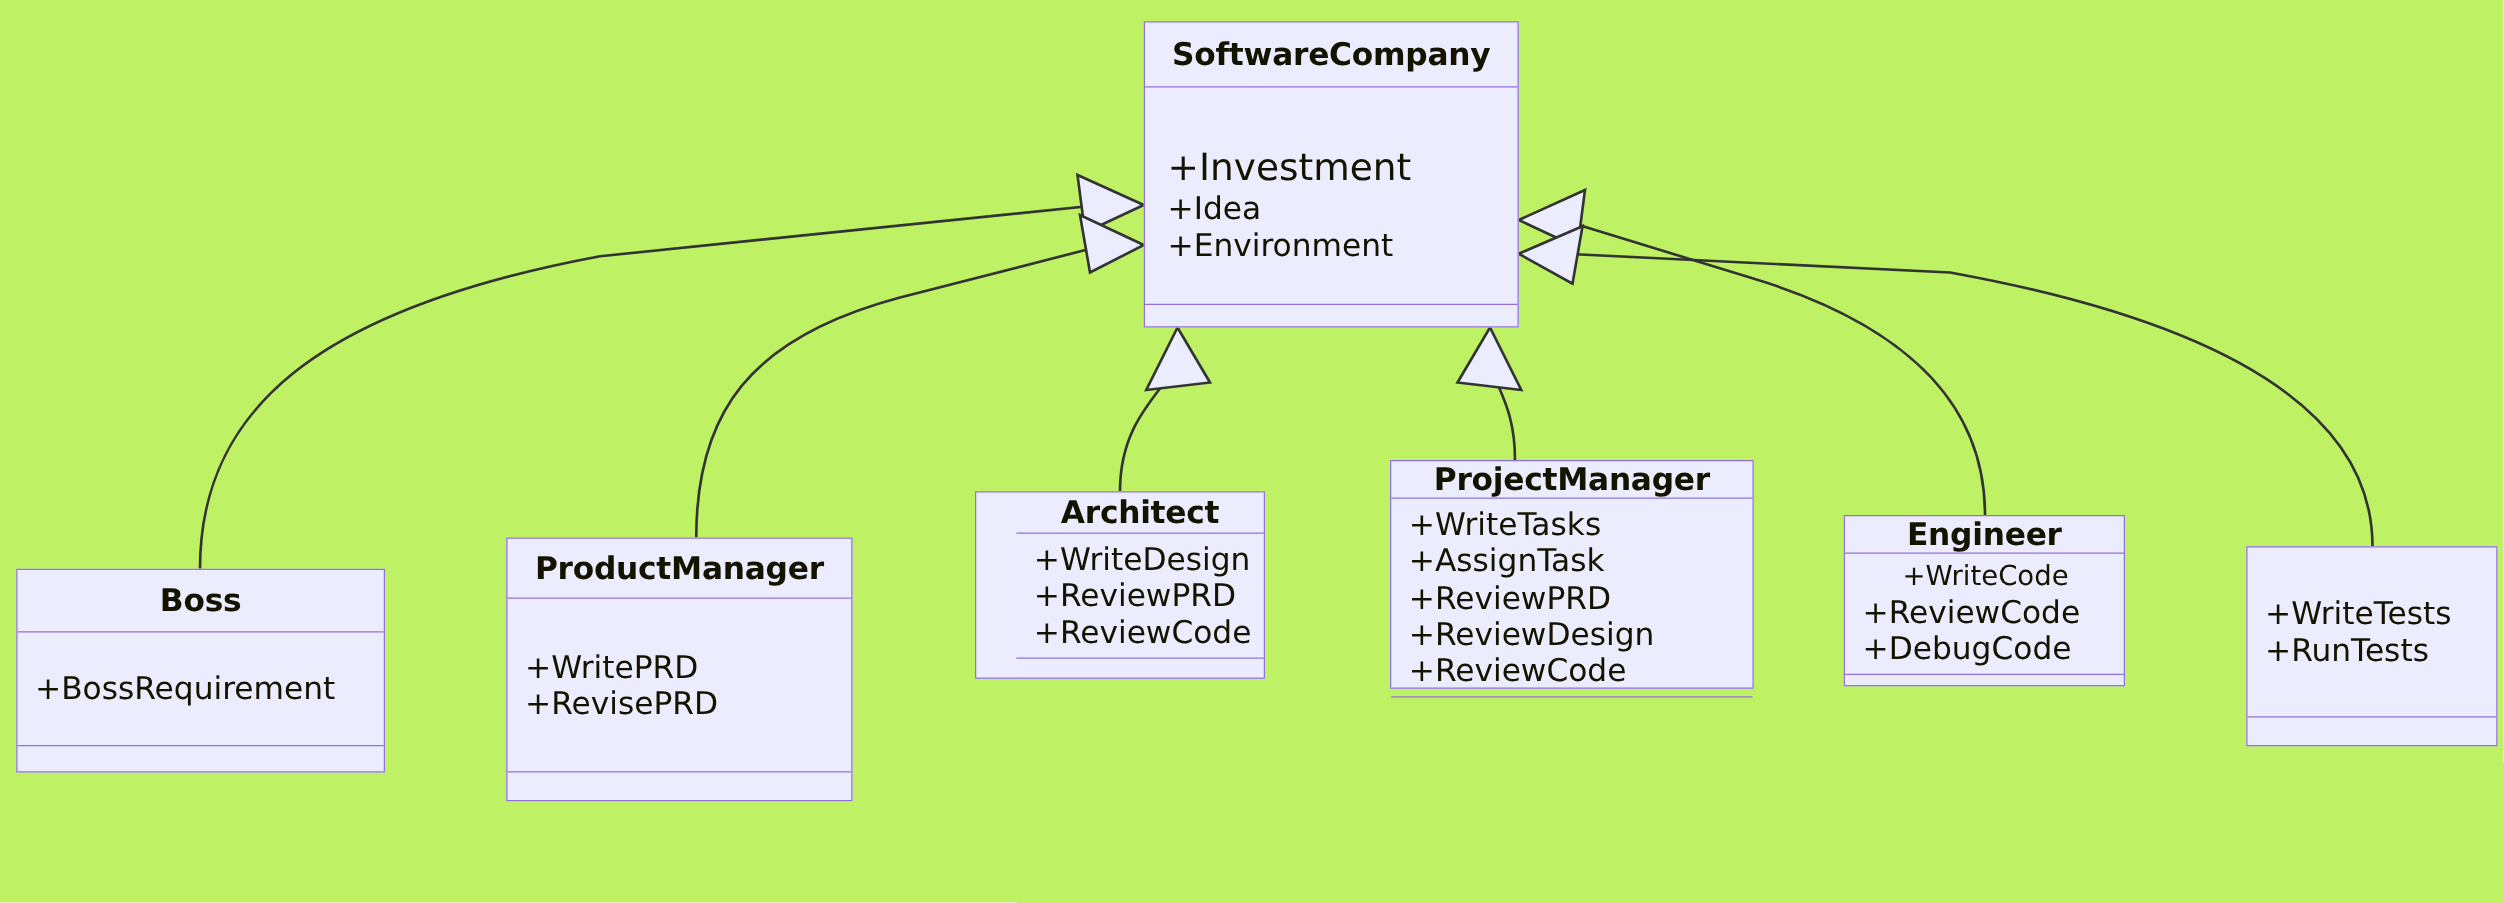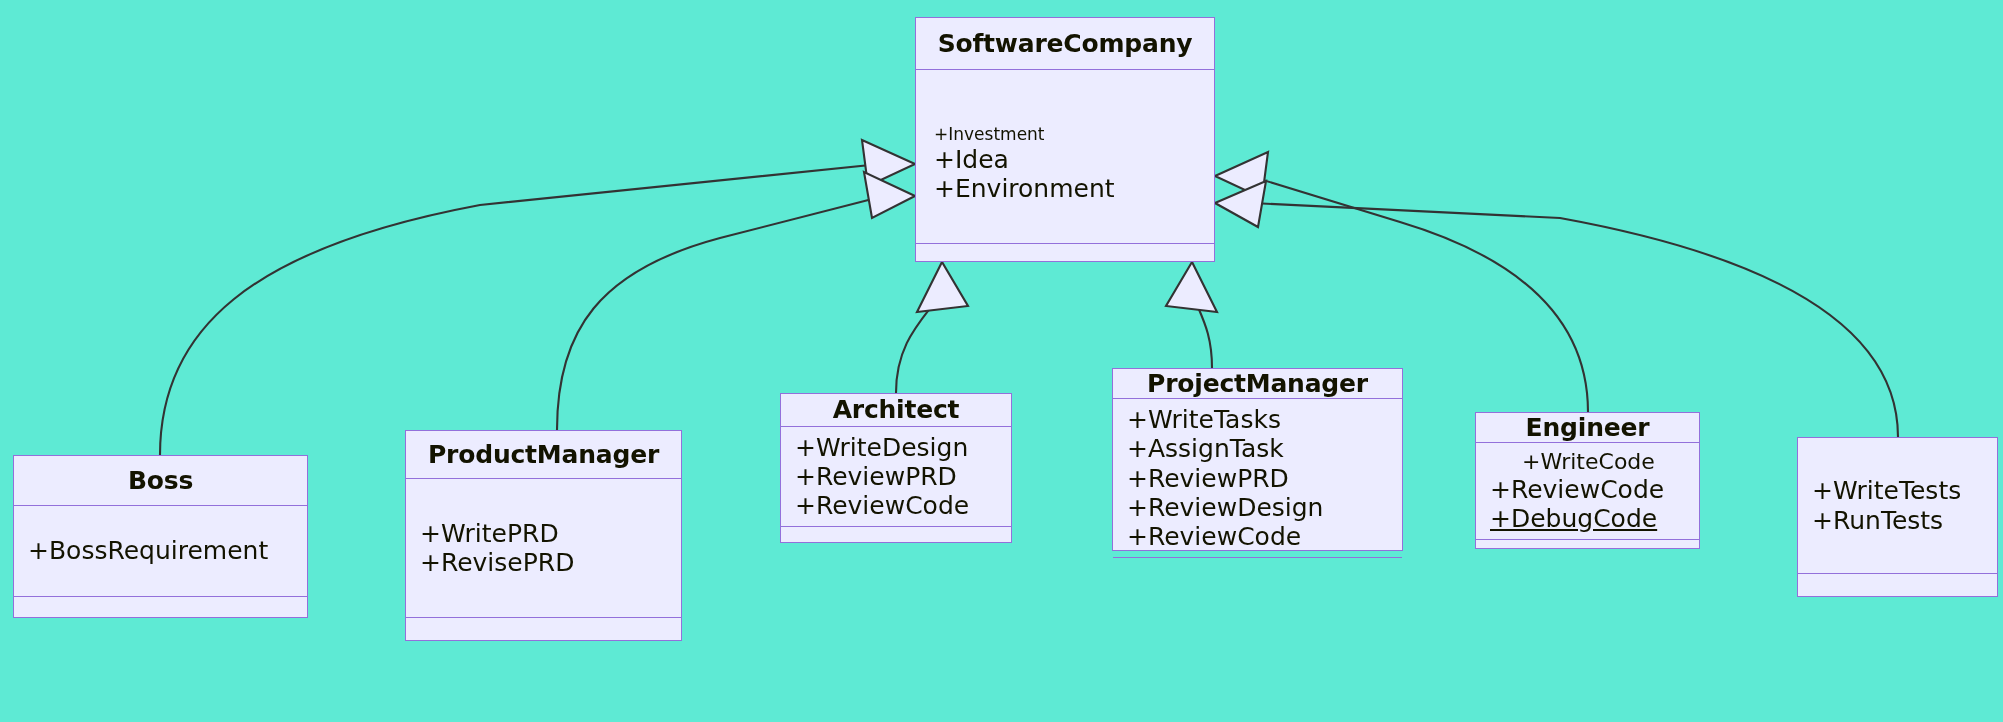--- a/index.html
+++ b/index.html
@@ -7,21 +7,21 @@
     padding: 0;
     background: #ffffff;
   }
   body {
     font-family: "DejaVu Sans", "Liberation Sans", sans-serif;
   }
   #diagram-canvas {
     position: relative;
     width: 2003px;
     height: 722px;
-    background: #5eead4;
+    background: #bef264;
     overflow: hidden;
   }
   #edge-layer {
     position: absolute;
     left: 0;
     top: 0;
     width: 2003px;
     height: 722px;
     pointer-events: none;
   }
@@ -84,21 +84,21 @@
     <polygon points="915,196 864,172 872,218" fill="#ececff" stroke="#333333" stroke-width="2.1" stroke-linejoin="miter"></polygon>
     <polygon points="942,262 917,312 968,306" fill="#ececff" stroke="#333333" stroke-width="2.1" stroke-linejoin="miter"></polygon>
     <polygon points="1192,262 1166,306 1217,312" fill="#ececff" stroke="#333333" stroke-width="2.1" stroke-linejoin="miter"></polygon>
     <polygon points="1215,176 1268,152 1262,198" fill="#ececff" stroke="#333333" stroke-width="2.1" stroke-linejoin="miter"></polygon>
     <polygon points="1215,203 1266,181 1258,227" fill="#ececff" stroke="#333333" stroke-width="2.1" stroke-linejoin="miter"></polygon>
   </svg>
 
   <div class="uml-class" style="left:915px; top:17px; width:300px; height:245px;">
     <div class="class-name" style="height:52px; font-size:25px;">SoftwareCompany</div>
     <div class="class-attrs" style="padding:8px 0 8px 18px;">
-      <div class="attr-row" style="font-size:17px;margin-top:15px;">+Investment</div>
+      <div class="attr-row" style="font-size:30px;margin-top:15px;">+Investment</div>
       <div class="attr-row" style="font-size:25px;">+Idea</div>
       <div class="attr-row" style="font-size:25px;">+Environment</div>
     </div>
     <div class="class-methods" style="height:17px;"></div>
   </div>
 
   <div class="uml-class" style="left:405px; top:430px; width:277px; height:211px;">
     <div class="class-name" style="height:48px; font-size:25px;">ProductManager</div>
     <div class="class-attrs" style="padding:6px 0 6px 14px;">
       <div class="attr-row" style="font-size:25px;">+WritePRD</div>
@@ -108,21 +108,21 @@
   </div>
 
   <div class="uml-class" style="left:13px; top:455px; width:295px; height:163px;">
     <div class="class-name" style="height:50px; font-size:25px;">Boss</div>
     <div class="class-attrs" style="padding:6px 0 6px 14px;">
       <div class="attr-row" style="font-size:25px;">+BossRequirement</div>
     </div>
     <div class="class-methods" style="height:20px;"></div>
   </div>
 
-  <div class="uml-class" style="left:780px; top:393px; width:232px; height:150px;">
+  <div class="uml-class" style="left:780px; top:393px; width:232px; height:150px;padding-left:32px;">
     <div class="class-name" style="height:48px; font-size:25px;">Architect</div>
     <div class="class-attrs" style="padding:6px 0 6px 14px;">
       <div class="attr-row" style="font-size:25px;">+WriteDesign</div>
       <div class="attr-row" style="font-size:25px;">+ReviewPRD</div>
       <div class="attr-row" style="font-size:25px;">+ReviewCode</div>
     </div>
     <div class="class-methods" style="height:22px;"></div>
   </div>
 
   <div class="uml-class" style="left:1112px; top:368px; width:291px; height:183px;">
@@ -135,21 +135,21 @@
       <div class="attr-row" style="font-size:25px;">+ReviewCode</div>
     </div>
     <div class="class-methods" style="height:22px;"></div>
   </div>
 
   <div class="uml-class" style="left:1475px; top:412px; width:225px; height:137px;">
     <div class="class-name" style="height:48px; font-size:25px;">Engineer</div>
     <div class="class-attrs" style="padding:6px 0 6px 14px;">
       <div class="attr-row" style="font-size:22px;margin-left:32px;">+WriteCode</div>
       <div class="attr-row" style="font-size:25px;">+ReviewCode</div>
-      <div class="attr-row" style="font-size:25px;text-decoration:underline;">+DebugCode</div>
+      <div class="attr-row" style="font-size:25px;">+DebugCode</div>
     </div>
     <div class="class-methods" style="height:22px;"></div>
   </div>
 
   <div class="uml-class" style="left:1797px; top:437px; width:201px; height:160px;">
     <div class="class-attrs" style="padding:6px 0 6px 14px;">
       <div class="attr-row" style="font-size:25px;">+WriteTests</div>
       <div class="attr-row" style="font-size:25px;">+RunTests</div>
     </div>
     <div class="class-methods" style="height:22px;"></div>

